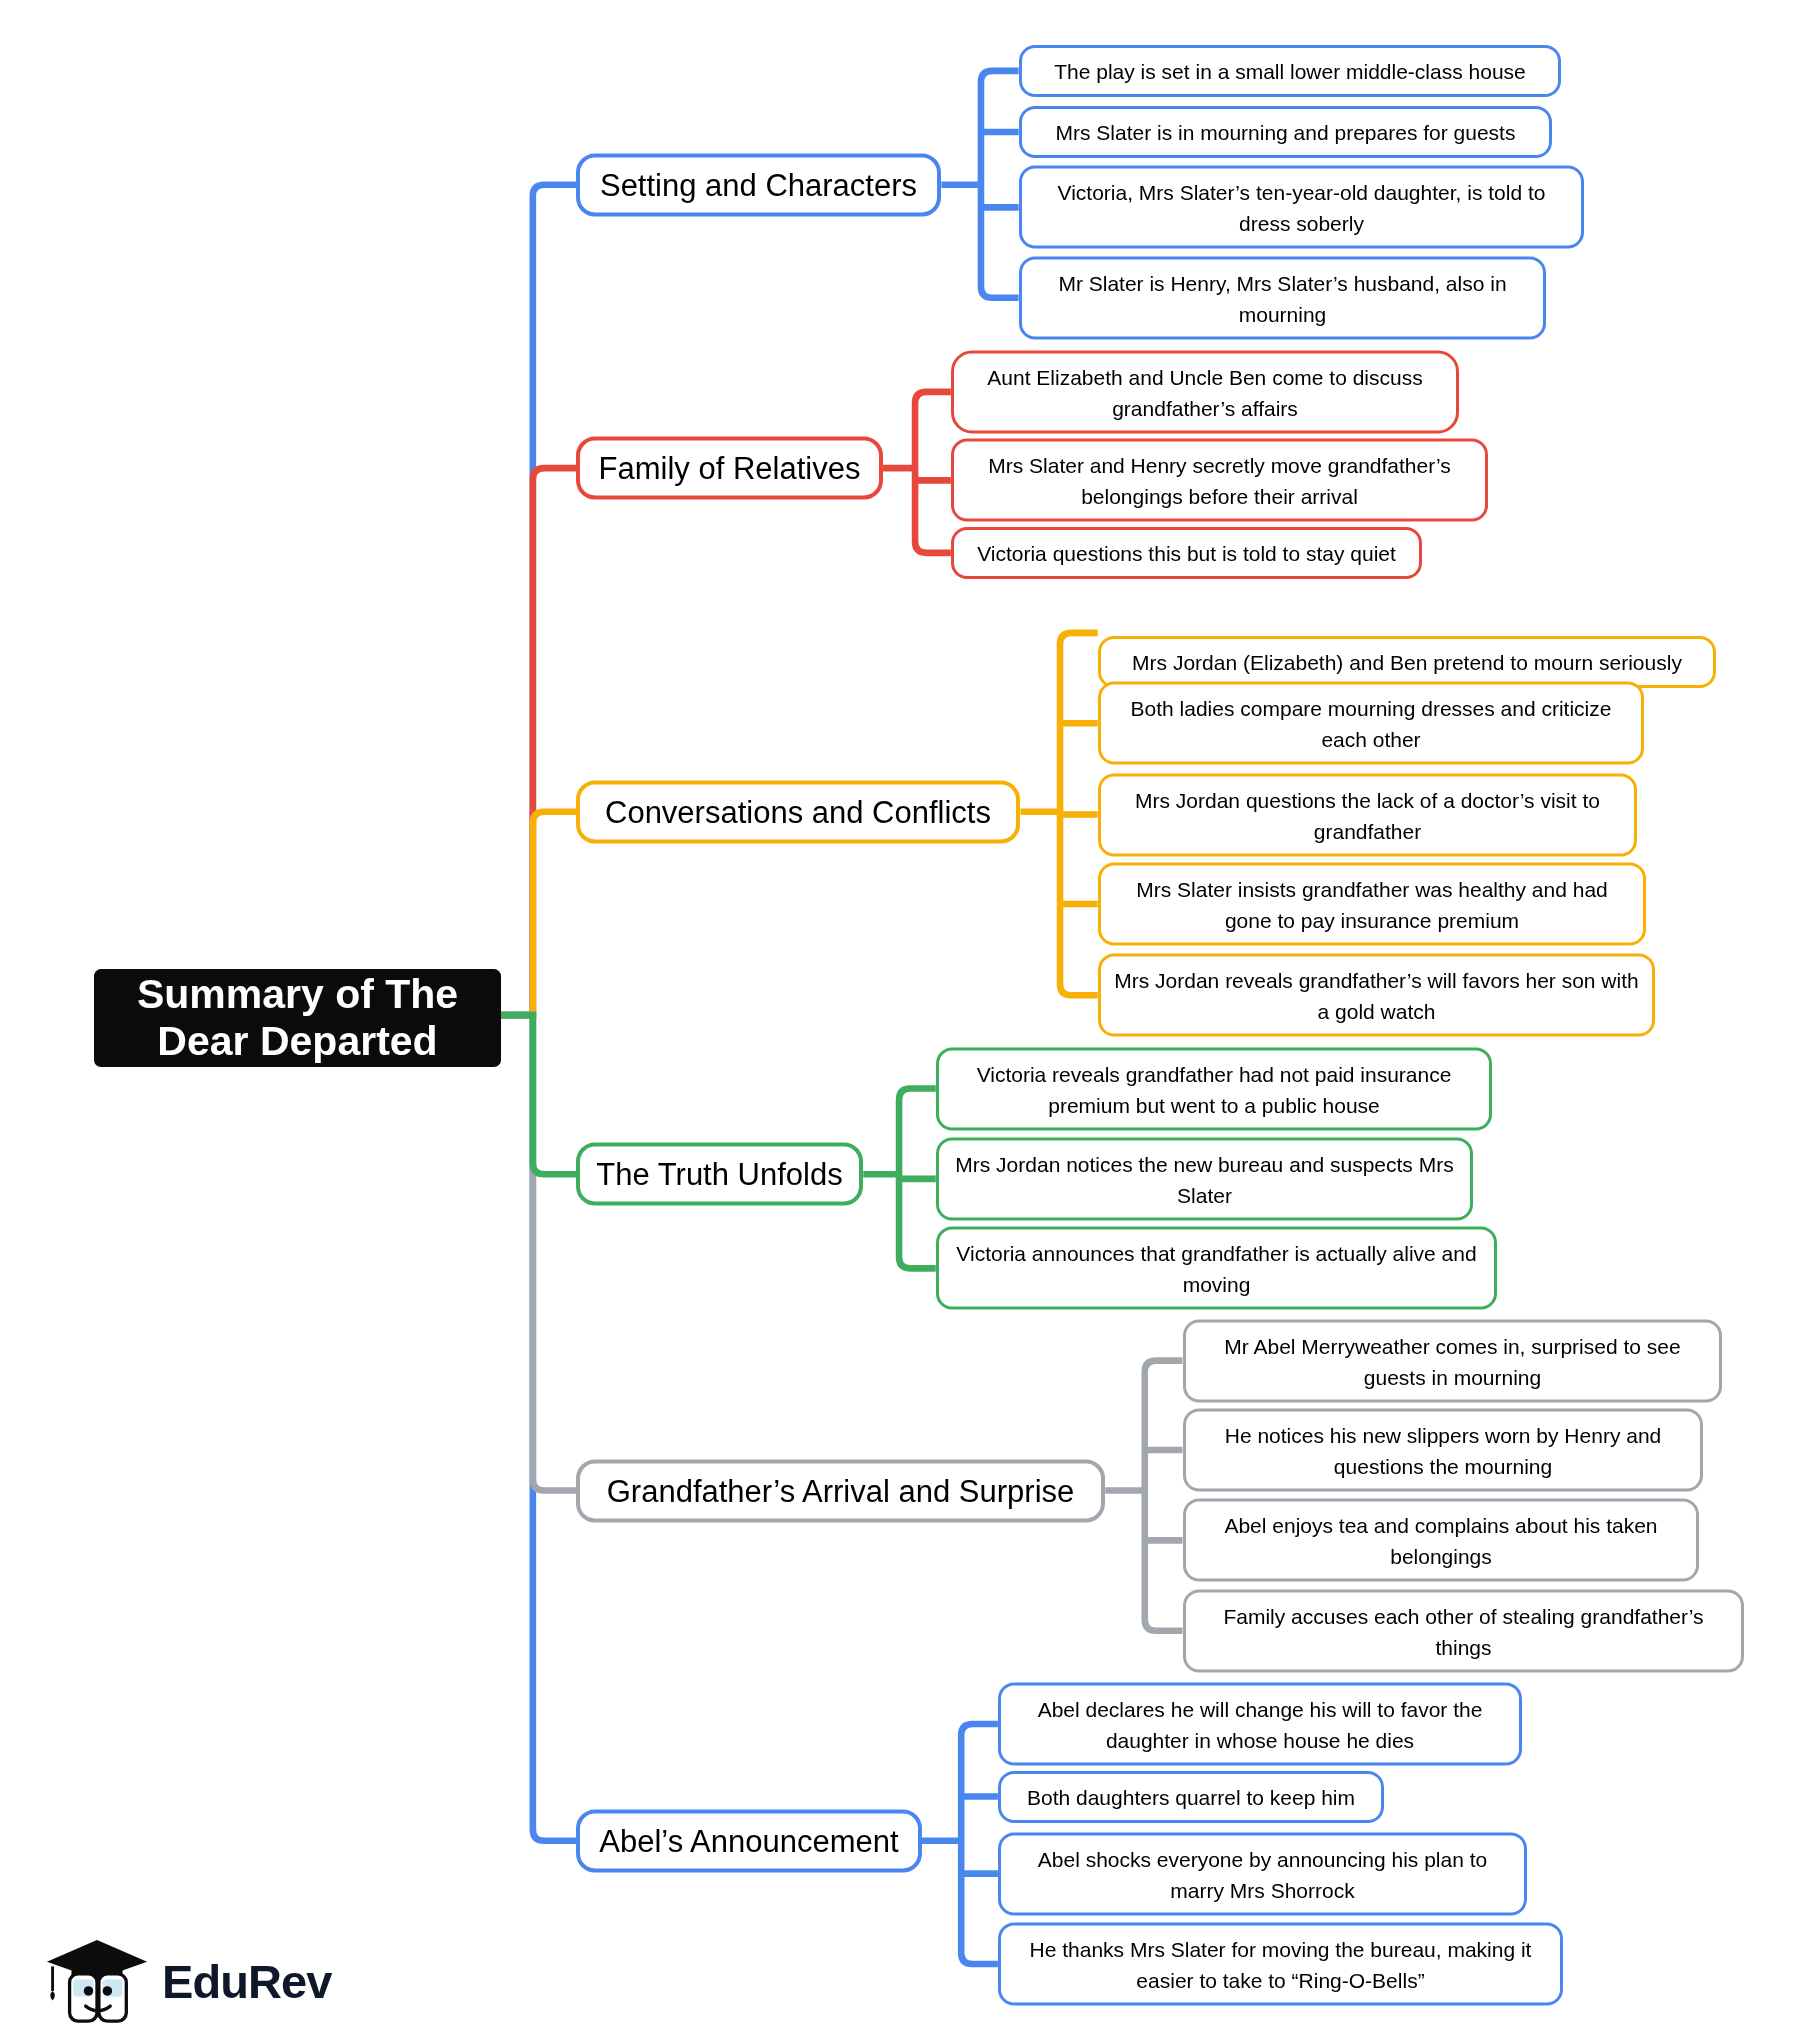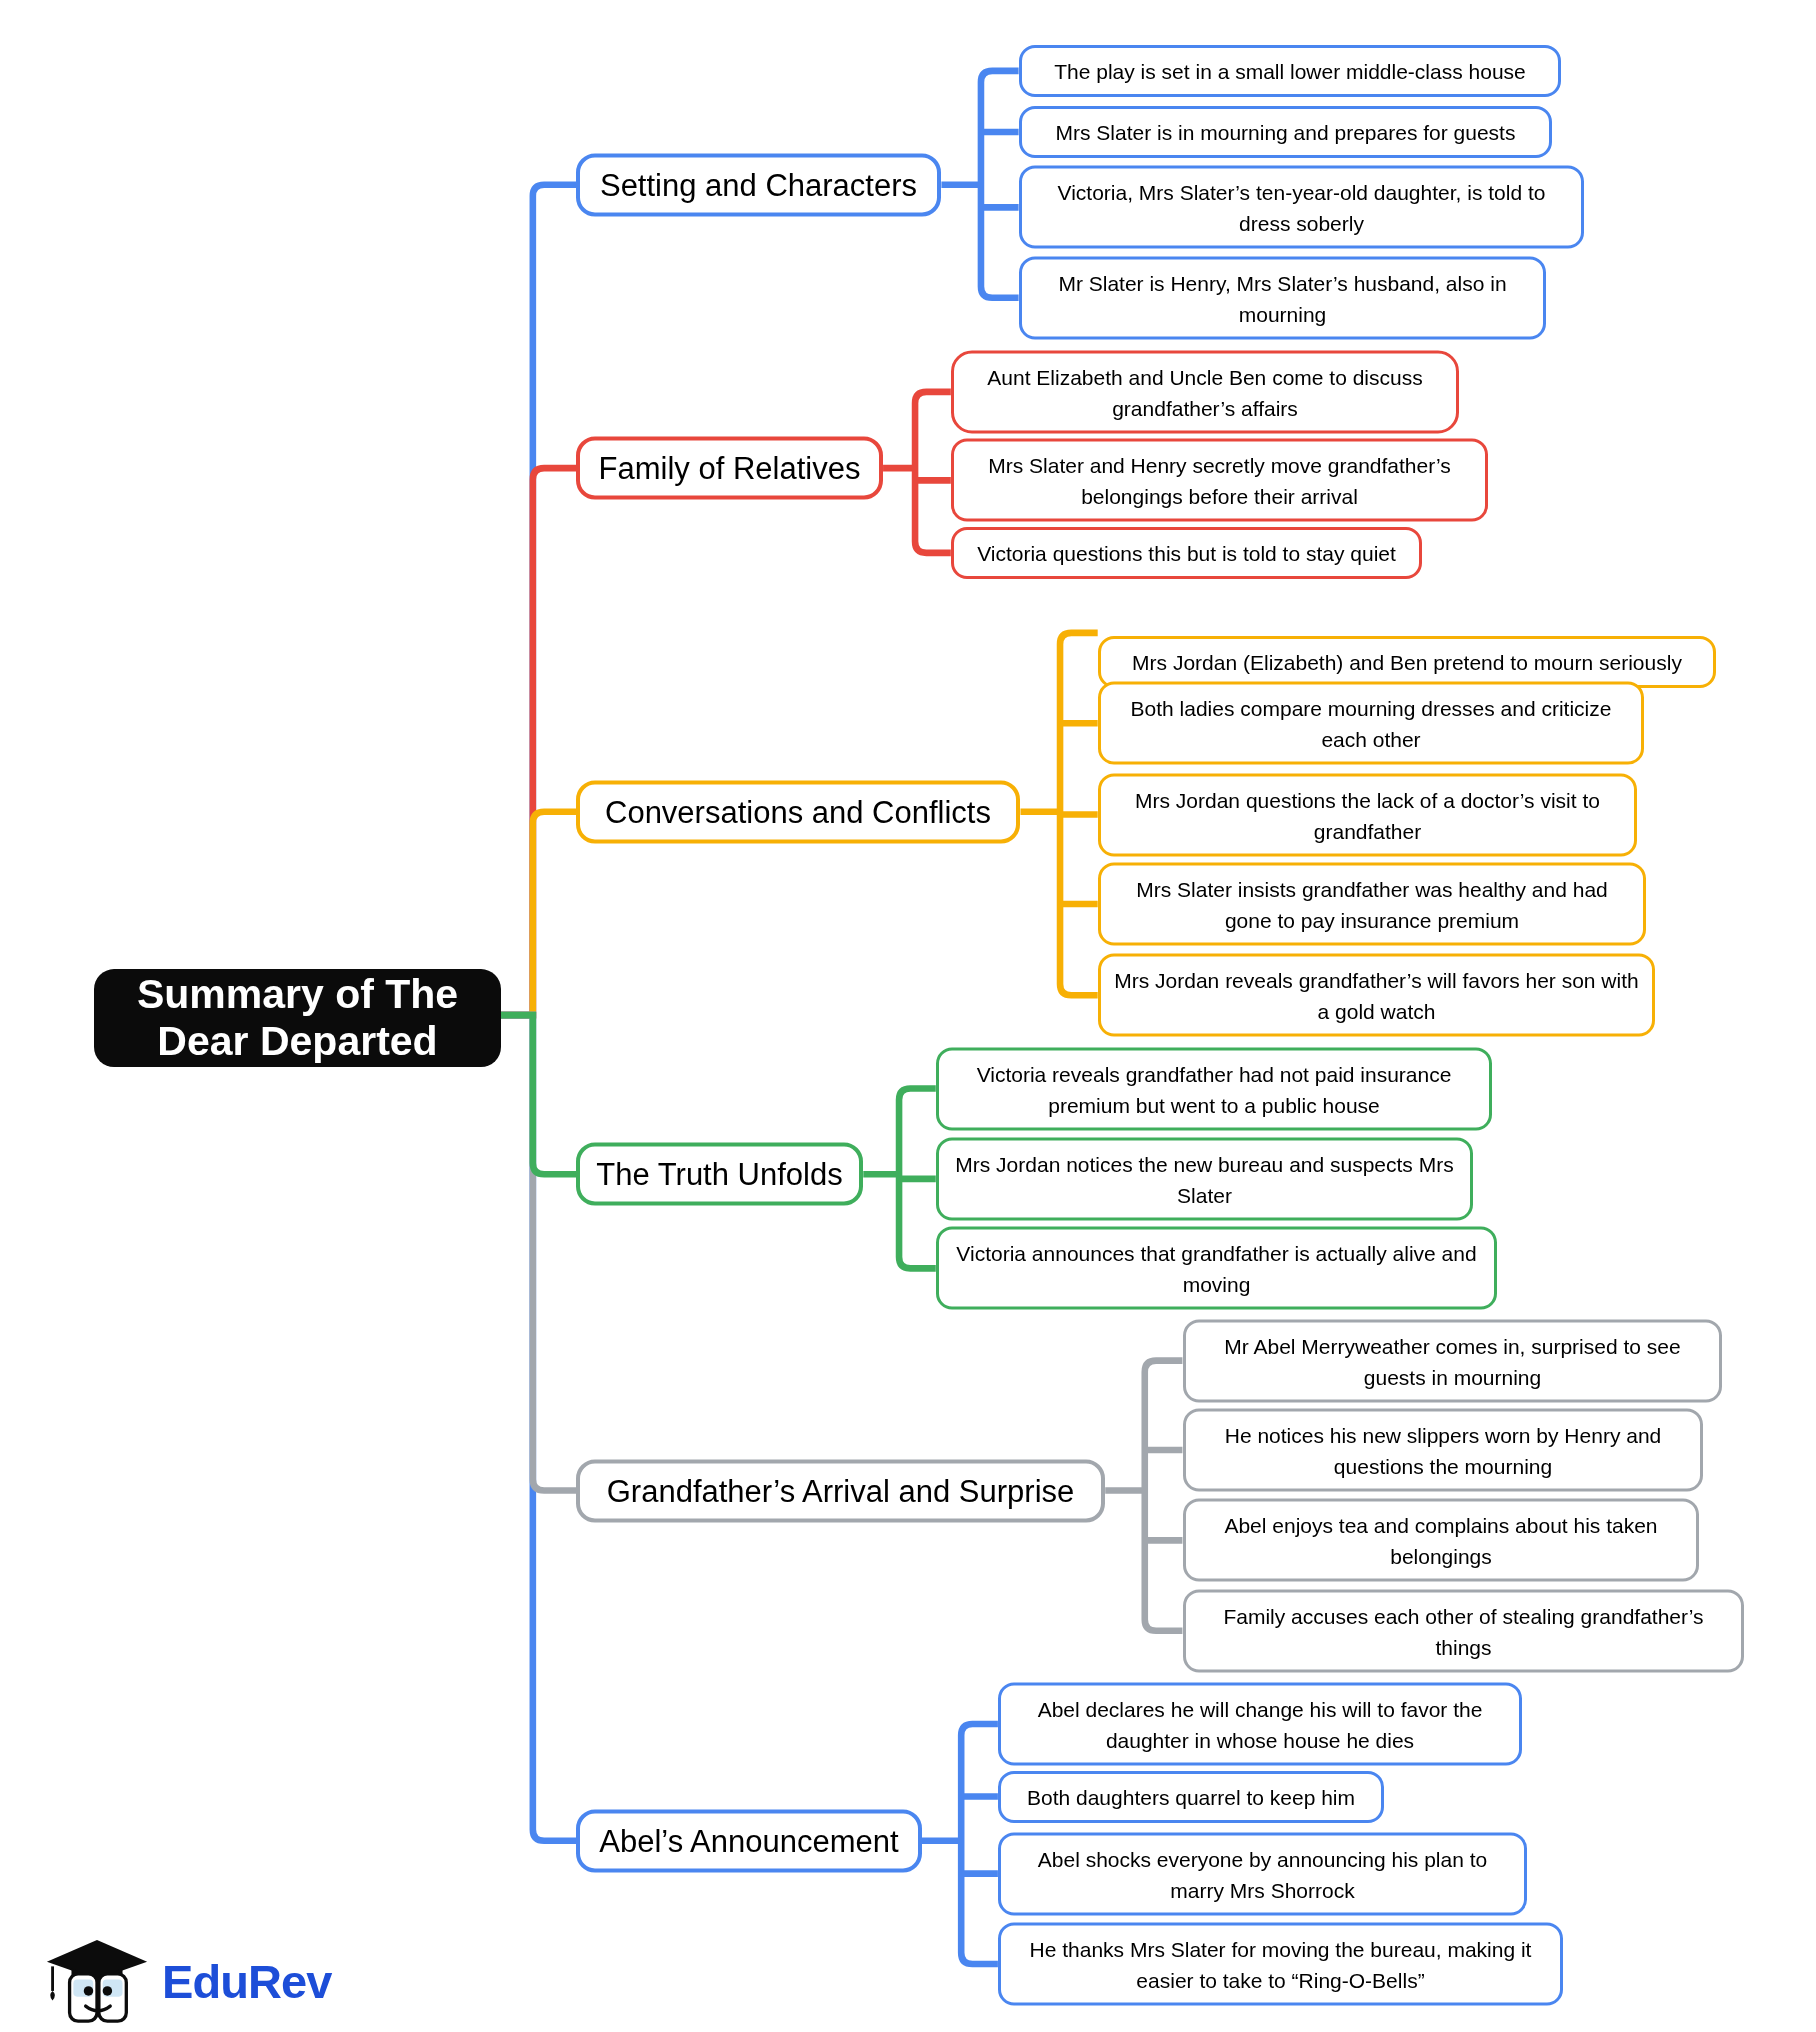--- a/index.html
+++ b/index.html
@@ -2,23 +2,23 @@
 <html style="font-size:15px"><head>
 <meta charset="utf-8">
 <style>
   html,body{margin:0;padding:0;background:#ffffff;}
   body{width:1816px;height:2033px;position:relative;font-family:"Liberation Sans",sans-serif;color:#000;}
   #canvas{position:absolute;left:0;top:0;width:1816px;height:2033px;}
   svg.connectors{position:absolute;left:0;top:0;}
   .node{position:absolute;transform:translateY(-50%);background:#ffffff;text-align:center;box-sizing:border-box;}
   .leaf{border:3.8px solid #000;border-radius:16px;font-size:21px;line-height:31px;padding:7.5px 13px;}
   .branch{border:4.7px solid #000;border-radius:19px;font-size:31px;line-height:40px;padding:7.5px 0;white-space:nowrap;}
-  .root{background:#0b0b0b;color:#fff;border:none;border-radius:20px;font-size:41px;line-height:47px;font-weight:bold;padding:1.9px 0;}
+  .root{background:#0b0b0b;color:#fff;border:none;border-radius:7px;font-size:41px;line-height:47px;font-weight:bold;padding:1.9px 0;}
   .logo{position:absolute;left:45px;top:1938px;display:flex;align-items:center;gap:13px;}
-  .brand{font-size:47px;font-weight:700;color:#1d4ed8;letter-spacing:-0.9px;}
+  .brand{font-size:47px;font-weight:700;color:#0f172a;letter-spacing:-0.9px;}
 </style>
 </head>
 <body>
 
 <div id="canvas">
 
   <svg class="connectors" width="1816" height="2033" viewBox="0 0 1929 2159" fill="none" stroke-width="7">
 
     <path d="M532 1078 H566 V208 Q566 196 578 196 H612" stroke="#4A86F0"></path>
     <path d="M532 1078 H566 V509 Q566 497 578 497 H612" stroke="#E8473C"></path>

